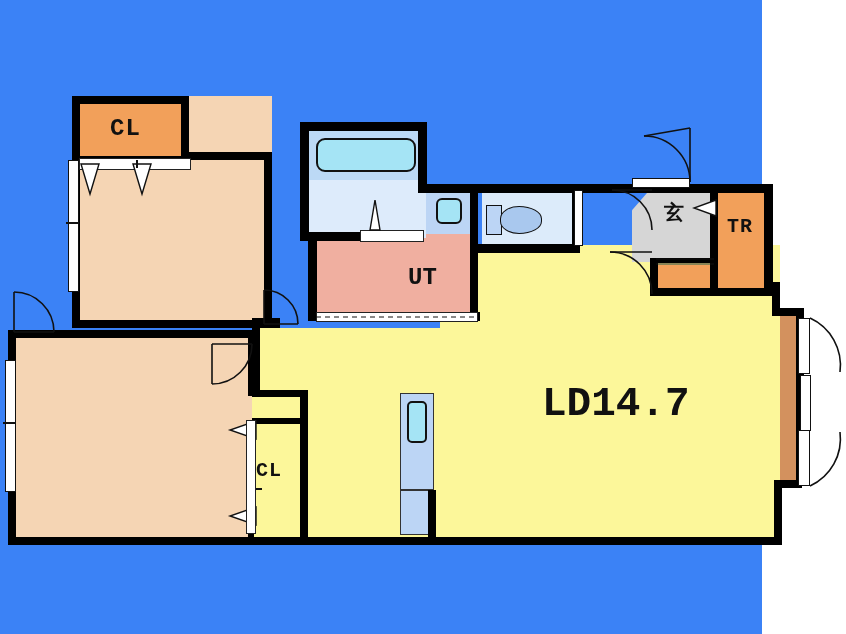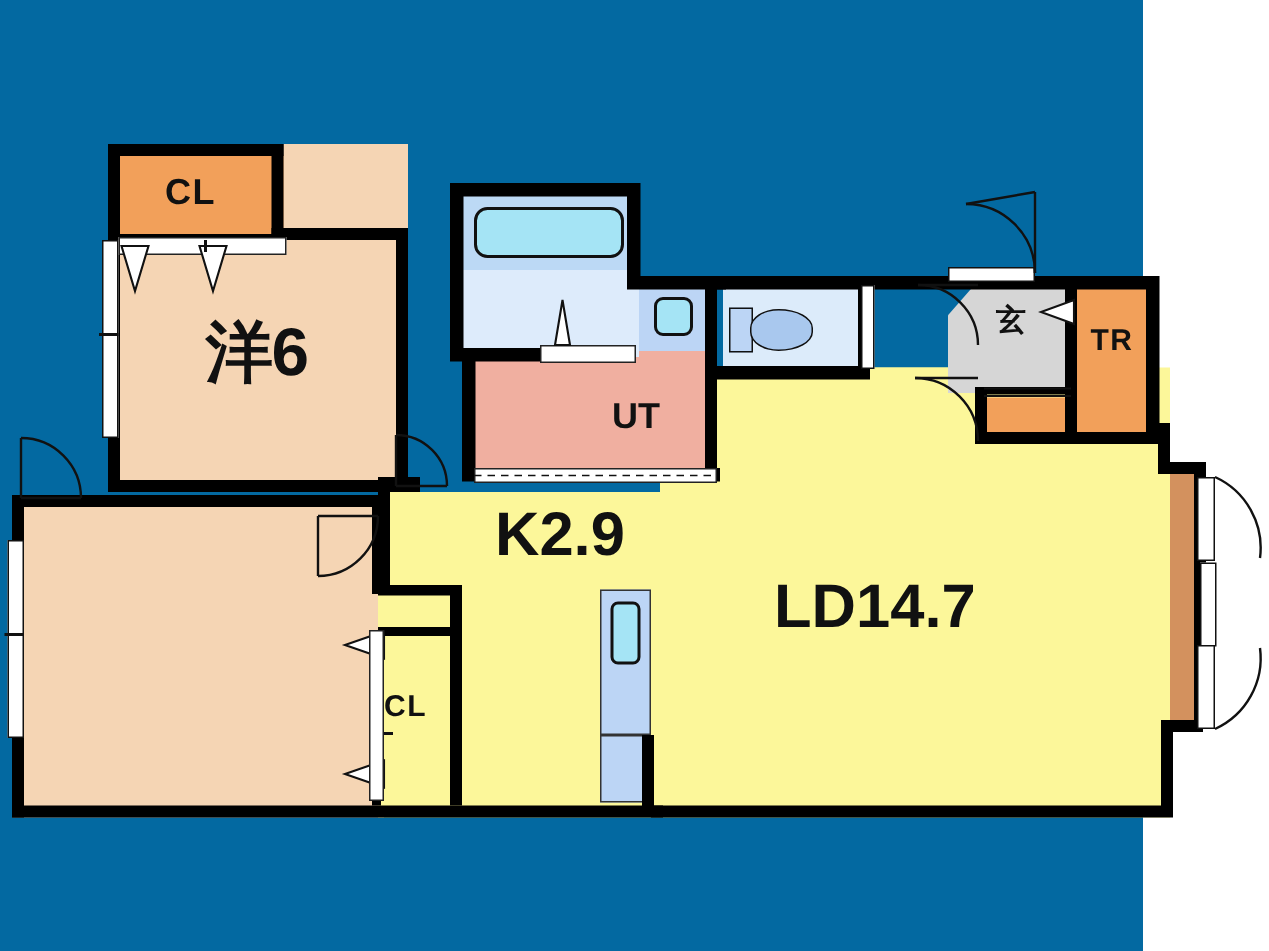--- a/index.html
+++ b/index.html
@@ -1,17 +1,17 @@
 <!DOCTYPE html>
 <html><head>
 <meta charset="utf-8">
 <style>
   html,body{margin:0;padding:0;background:#ffffff;}
   body{width:846px;height:634px;font-family:"Liberation Sans",sans-serif;overflow:hidden;}
-  #plan{position:relative;width:762px;height:634px;background:#0369a1;}
+  #plan{position:relative;width:762px;height:634px;background:#3b82f6;font-family:Liberation Mono, monospace;}
   .abs{position:absolute;box-sizing:border-box;}
   
   .room{position:absolute;box-sizing:border-box;}
   .wall{position:absolute;background:#000000;}
   .label{position:absolute;color:#111111;font-weight:700;white-space:nowrap;line-height:1;}
   .lbl-big{font-size:45px;letter-spacing:-1px;}
   .lbl-mid{font-size:41px;}
   .lbl-sm{font-size:24px;letter-spacing:1px;}
   .lbl-xs{font-size:20px;letter-spacing:1px;}
   .lbl-gen{font-size:24px;margin-left:36px;}
@@ -194,28 +194,26 @@
     <line x1="0" y1="8" x2="58" y2="8" stroke="#111" stroke-width="1.2"></line>
   </svg>
   <svg class="swing" style="left:692px;top:196px;width:28px;height:24px;" viewBox="0 0 28 24">
     <polygon points="24,4 24,20 2,12" fill="#fff" stroke="#111" stroke-width="1.4"></polygon>
   </svg>
 
   <div class="abs" style="left:574px;top:190px;width:9px;height:56px;background:#ffffff;border:1px solid #111;"></div>
 
   <div class="label lbl-sm" style="left:110px;top:117px;">CL</div>
 
-  <div class="label lbl-big" style="left:137px;top:212px;">洋6</div>
 
 
   <div class="label lbl-xs" style="left:256px;top:461px;">CL</div>
 
-  <div class="label lbl-mid" style="left:330px;top:336px;">K2.9</div>
-
-  <div class="label lbl-mid" style="left:516px;top:384px;">LD14.7</div>
+
+  <div class="label lbl-mid" style="left:542px;top:384px;">LD14.7</div>
 
   <div class="label lbl-gen" style="left:372px;top:266px;">UT</div>
 
   <div class="label lbl-xs" style="left:664px;top:204px;">玄</div>
 
   <div class="label lbl-xs" style="left:727px;top:217px;">TR</div>
 
 </div>
 
 </body></html>

